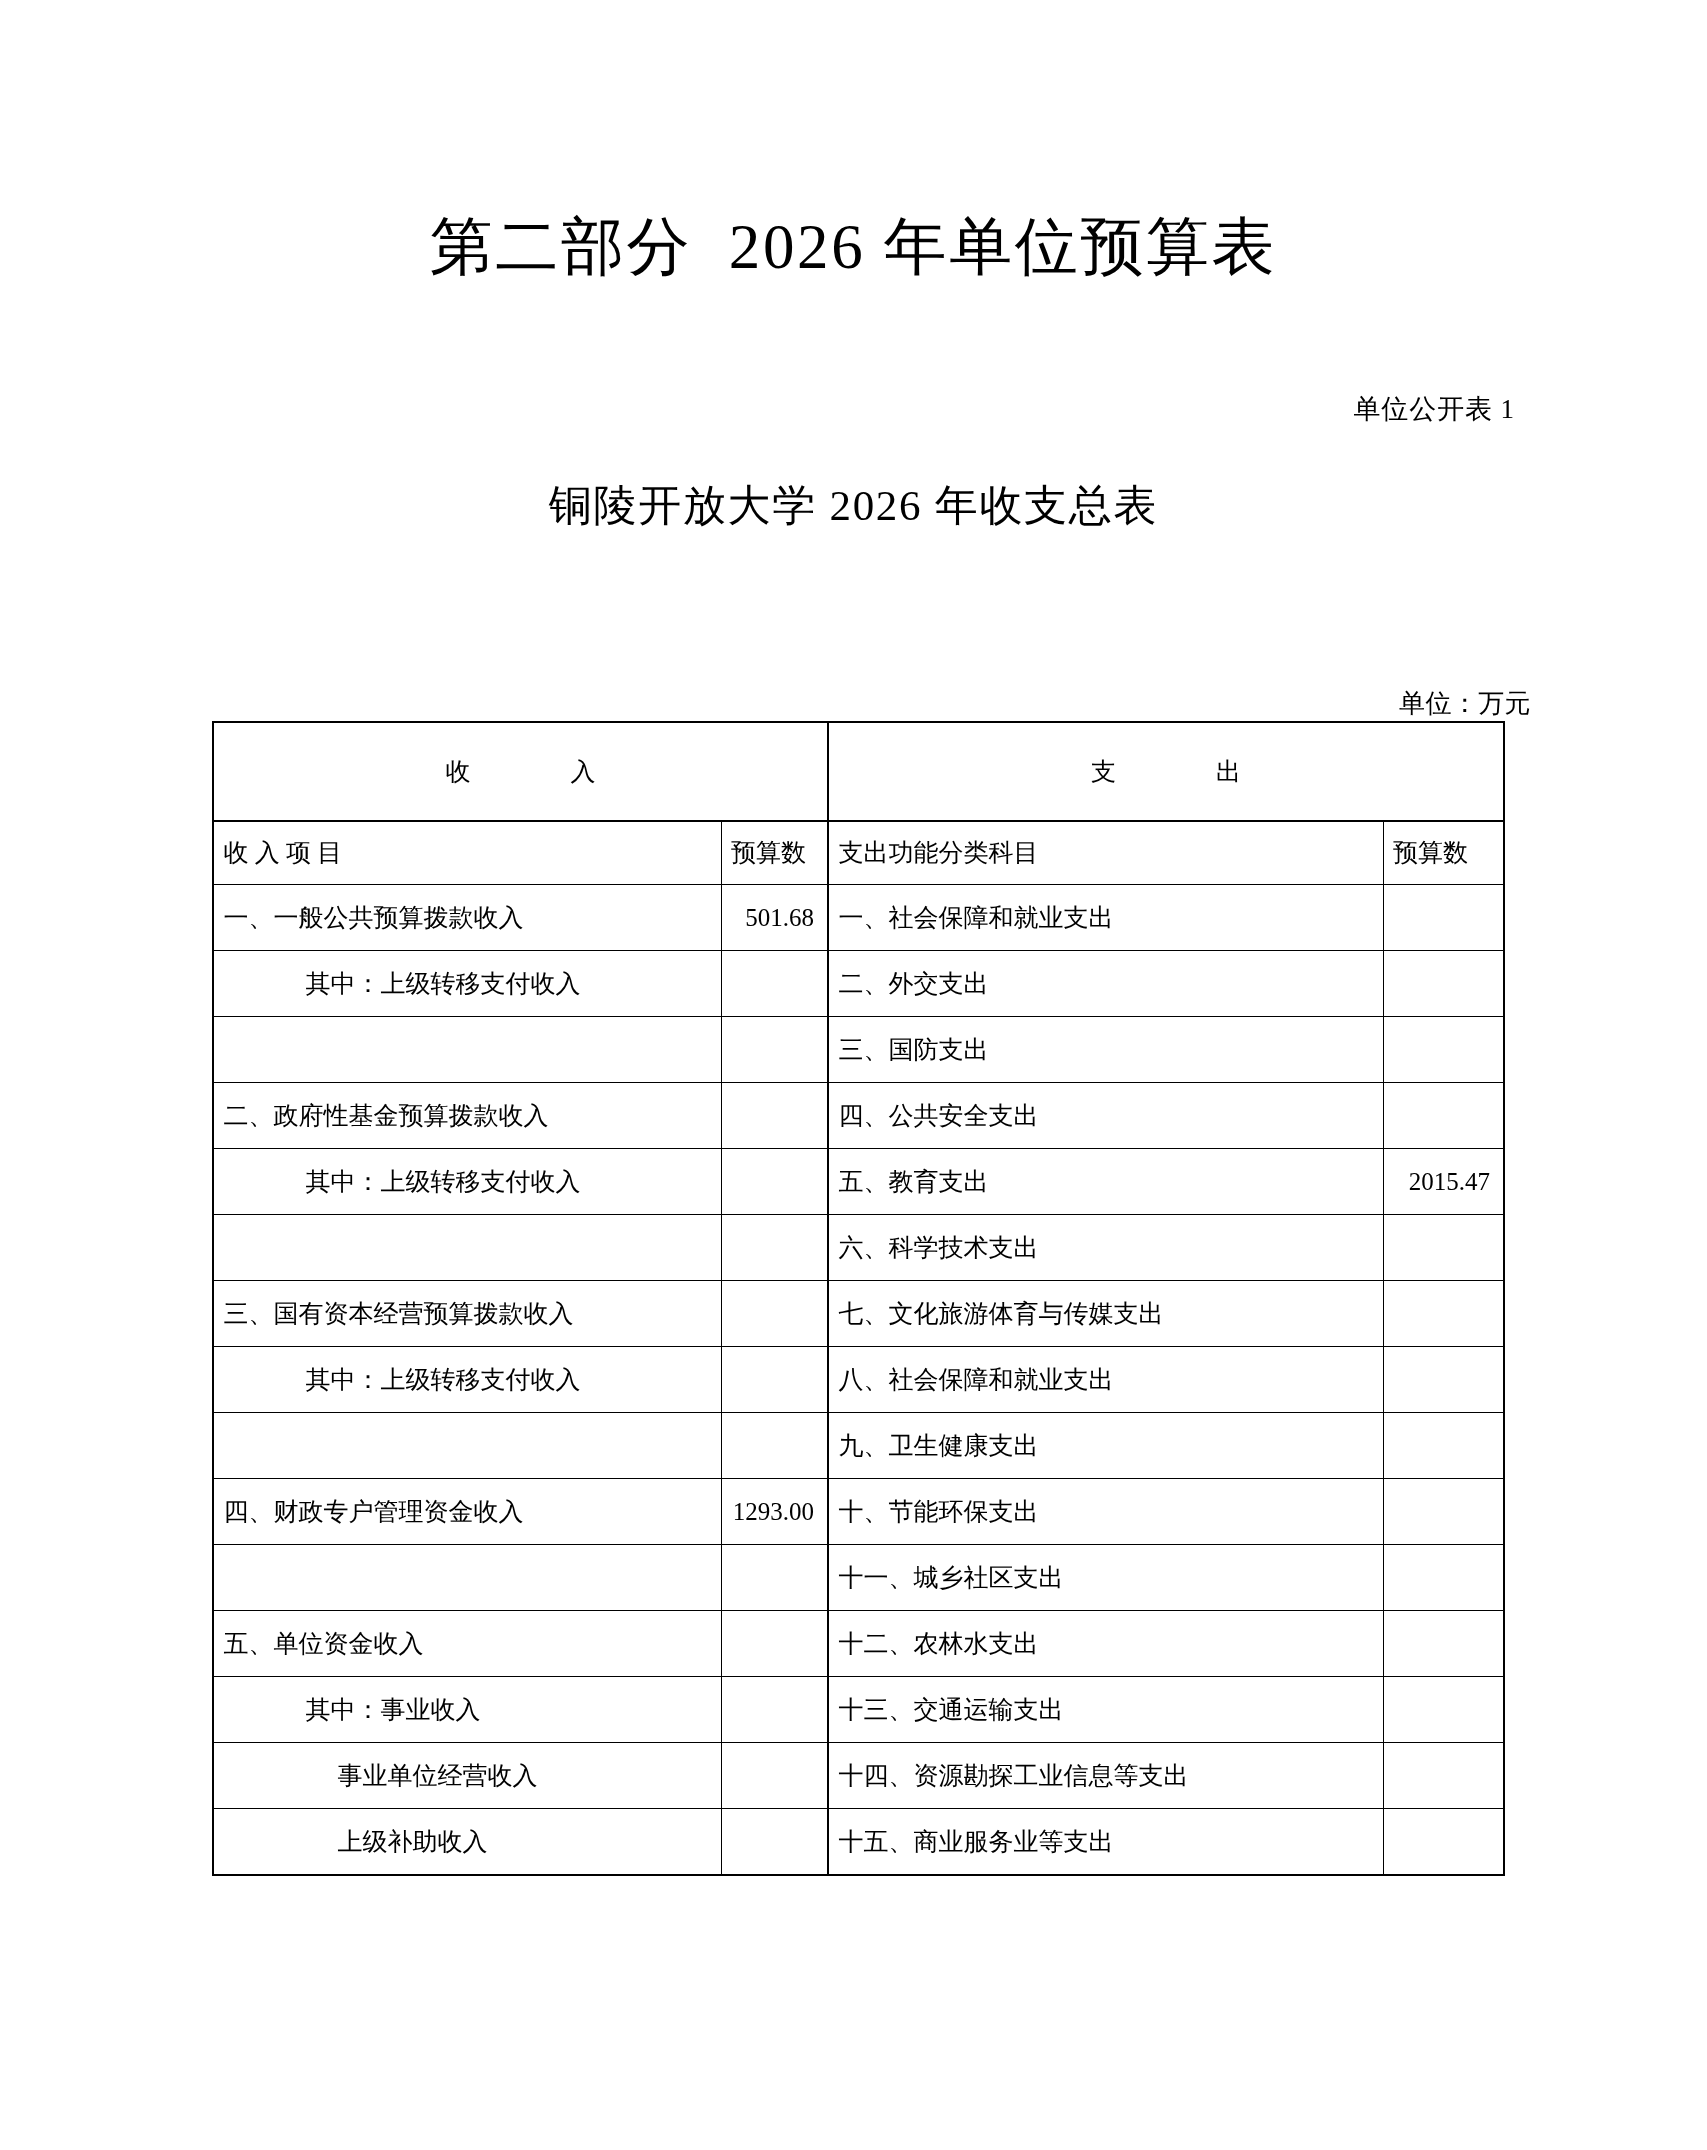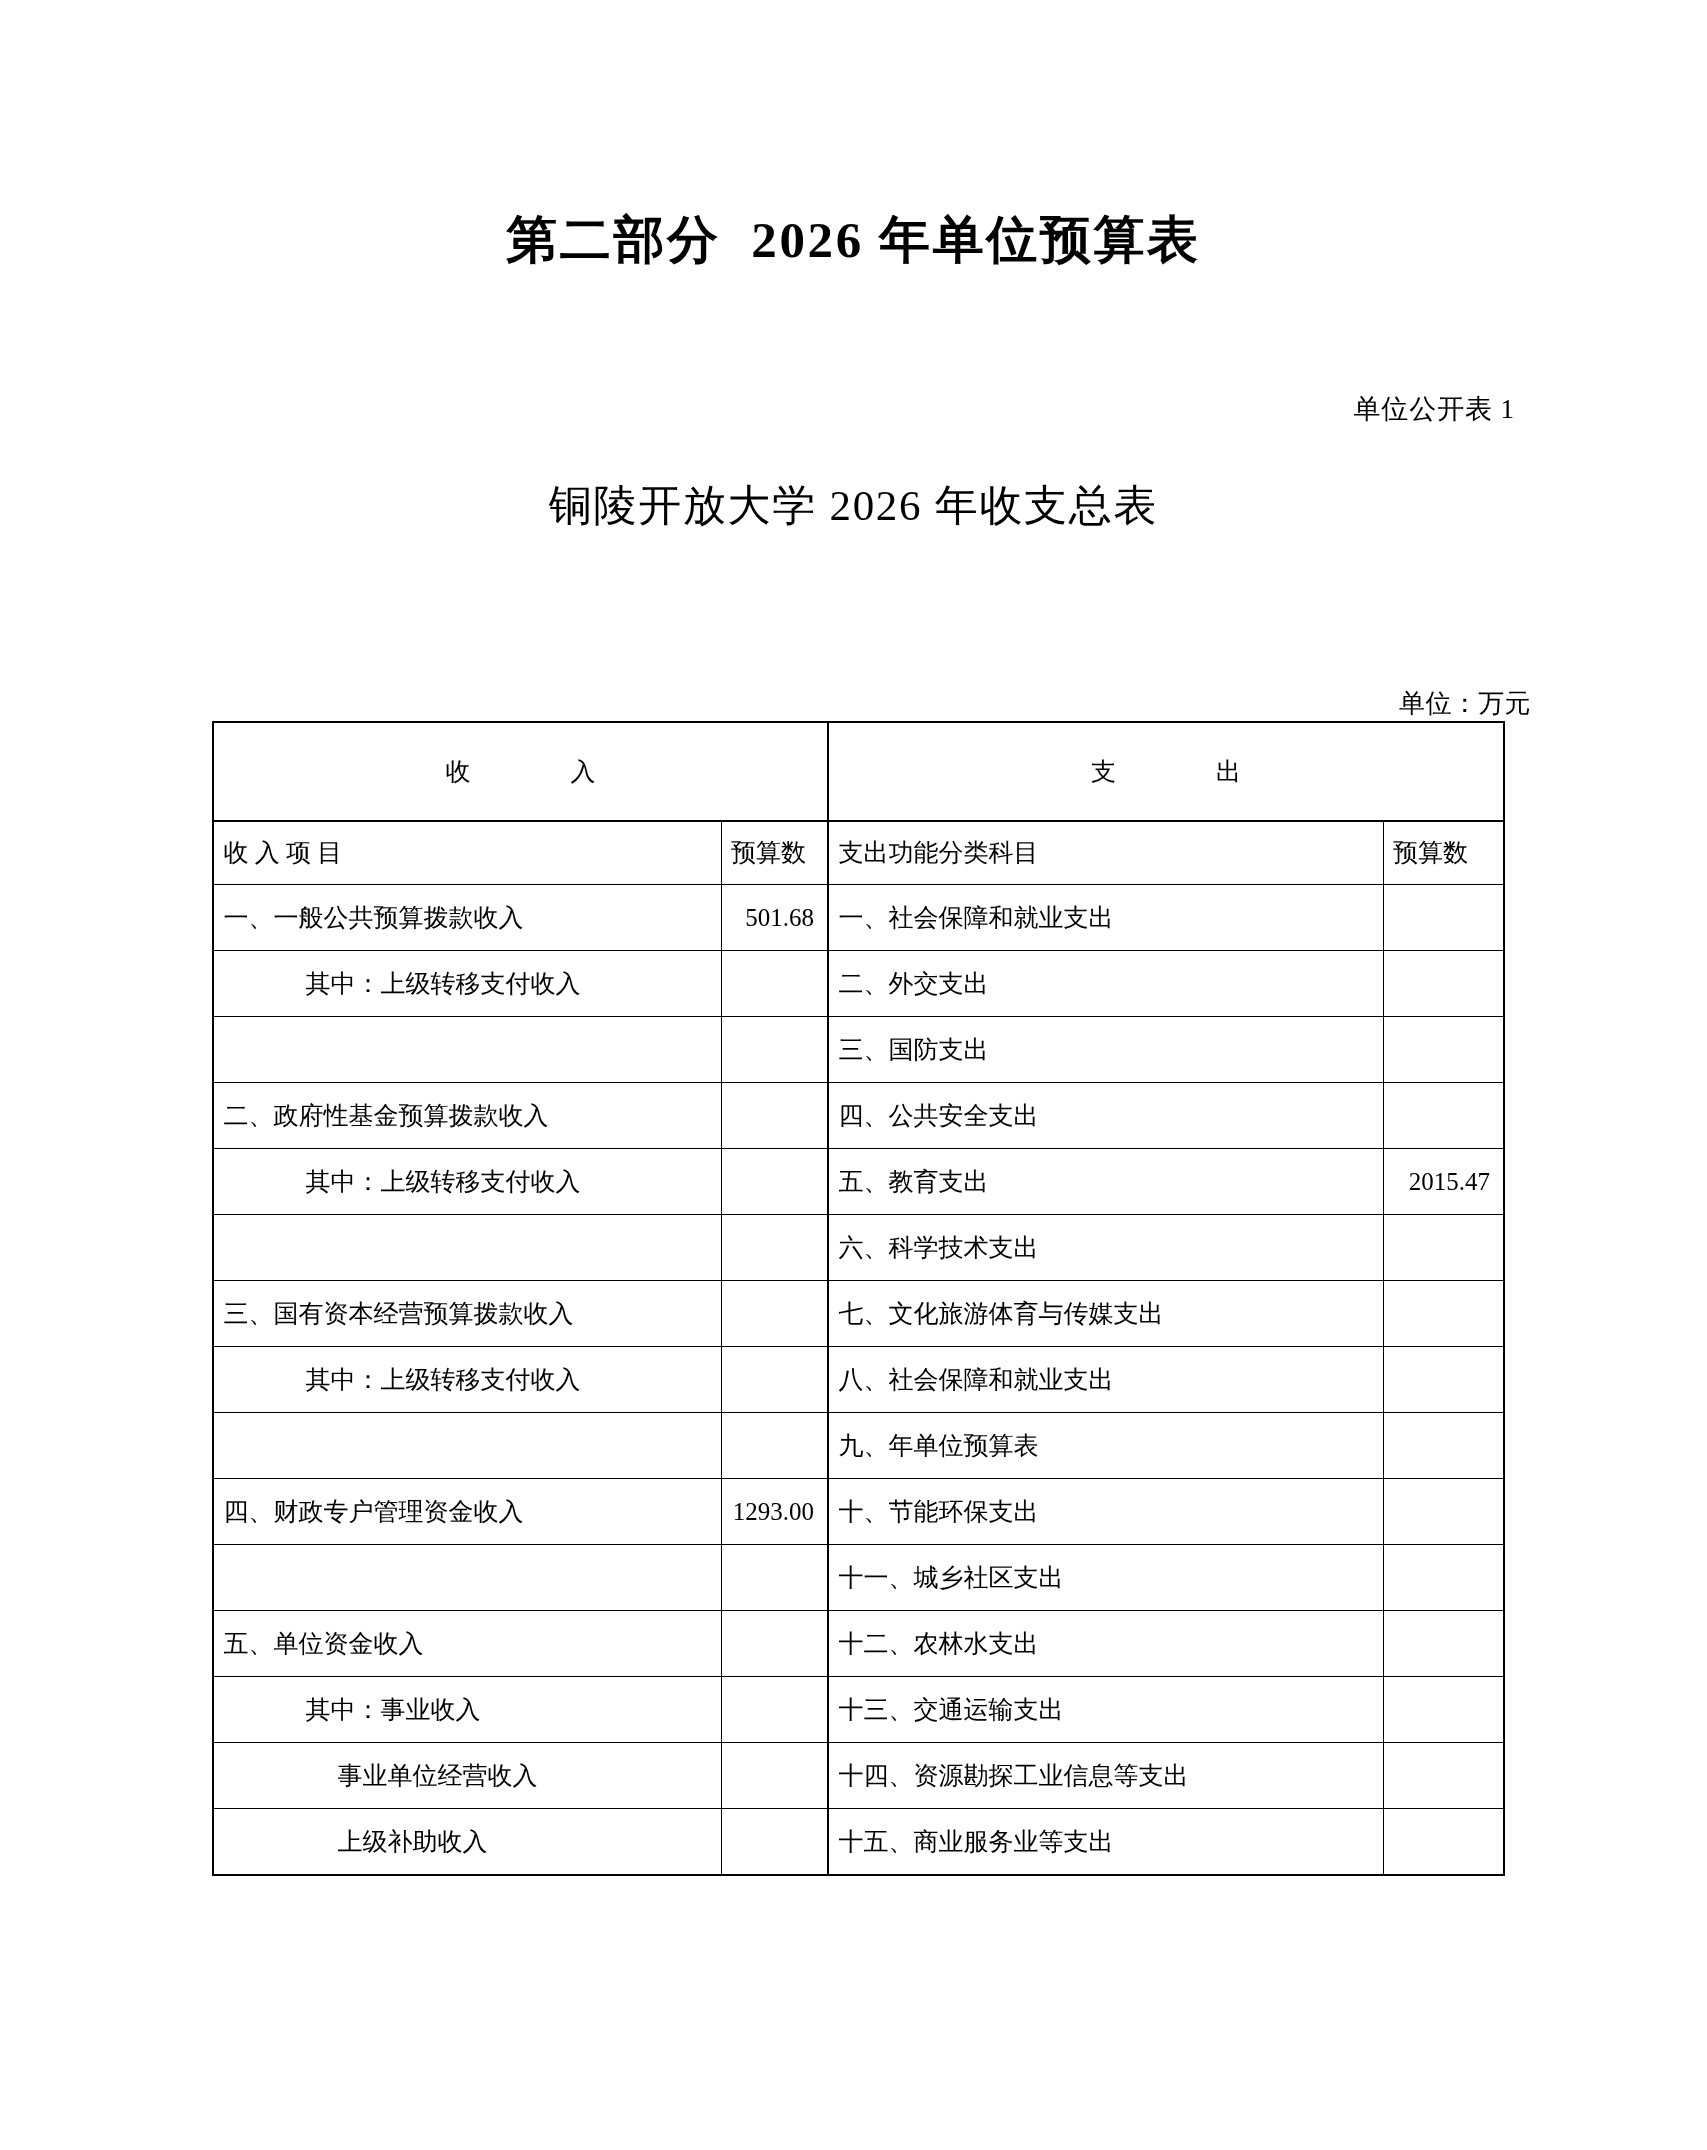--- a/index.html
+++ b/index.html
@@ -21,22 +21,22 @@
     overflow: hidden;
   }
 
   
   .main-title {
     position: absolute;
     left: 0;
     top: 210px;
     width: 1707px;
     text-align: center;
-    font-size: 51px;
-    font-weight: bold;
+    font-size: 63px;
+    font-weight: normal;
     letter-spacing: 2.6px;
     line-height: 1.2;
     white-space: pre;
   }
   .form-code {
     position: absolute;
     right: 192px;
     top: 391px;
     font-size: 27px;
     font-weight: normal;
@@ -193,21 +193,21 @@
         </tr>
         <tr class="data-row">
           <td class="col-label-in"><span class="indent-1"></span>其中：上级转移支付收入</td>
           <td class="col-num-in"></td>
           <td class="col-label-out mid-divider">八、社会保障和就业支出</td>
           <td class="col-num-out"></td>
         </tr>
         <tr class="data-row">
           <td class="col-label-in"></td>
           <td class="col-num-in"></td>
-          <td class="col-label-out mid-divider">九、年单位预算表</td>
+          <td class="col-label-out mid-divider">九、卫生健康支出</td>
           <td class="col-num-out"></td>
         </tr>
         <tr class="data-row">
           <td class="col-label-in">四、财政专户管理资金收入</td>
           <td class="col-num-in">1293.00</td>
           <td class="col-label-out mid-divider">十、节能环保支出</td>
           <td class="col-num-out"></td>
         </tr>
         <tr class="data-row">
           <td class="col-label-in"></td>

